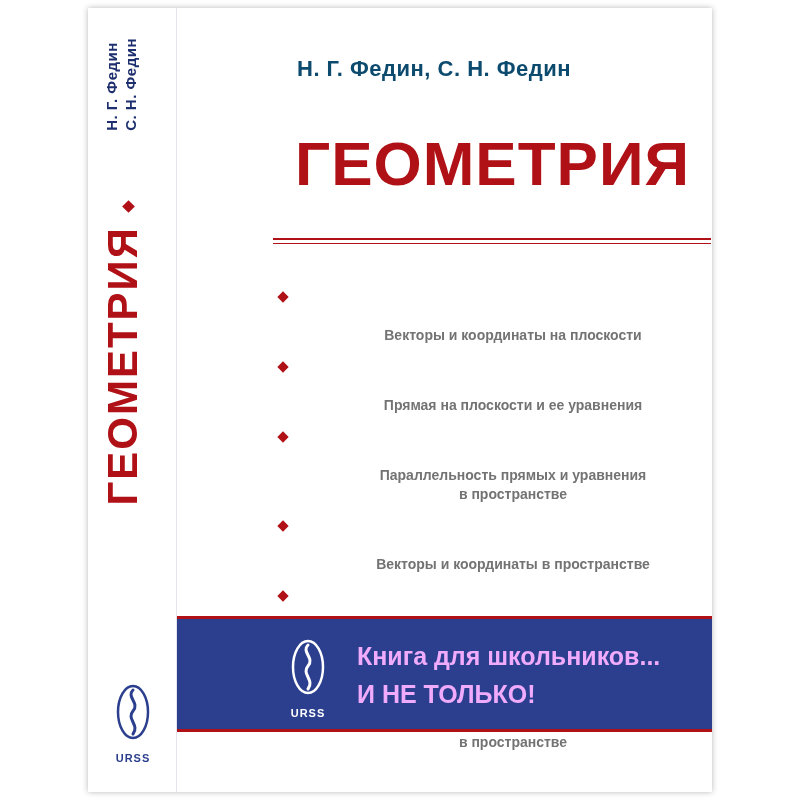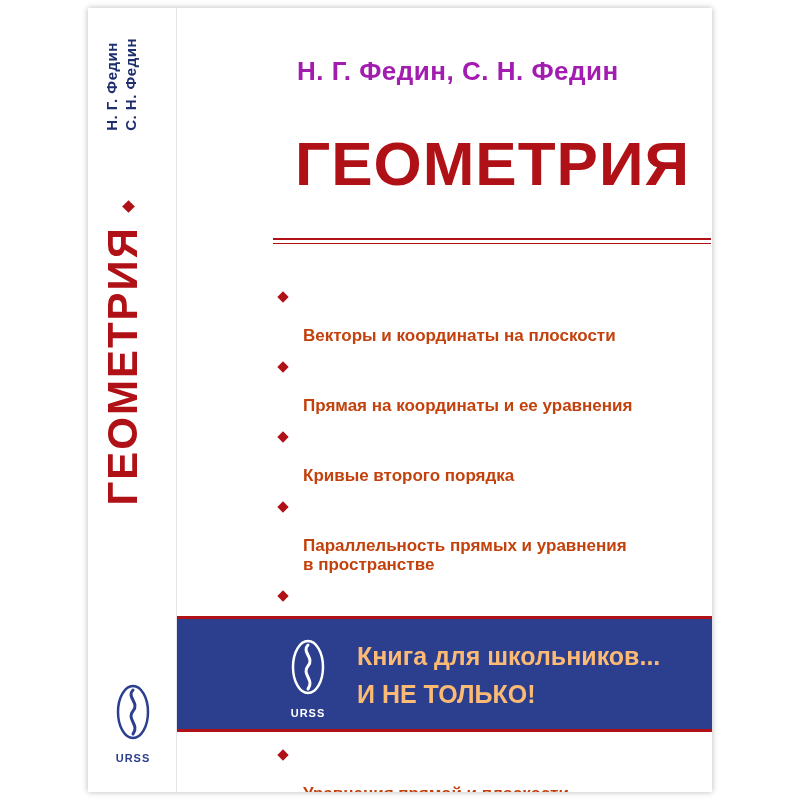--- a/index.html
+++ b/index.html
@@ -89,23 +89,23 @@
     left: 89px;
     top: 0;
     right: 0;
     bottom: 0;
     background: #ffffff;
   }
   .authors {
     position: absolute;
     left: 120px;
     top: 48px;
-    font-size: 26px;
-    font-weight: bold;
-    color: #a21caf;
+    font-size: 22px;
+    font-weight: bold;
+    color: #0c4a6e;
     letter-spacing: 0.5px;
   }
   .main-title {
     position: absolute;
     left: 118px;
     top: 120px;
     font-size: 62px;
     font-weight: bold;
     color: #b01116;
     letter-spacing: 1px;
@@ -128,25 +128,26 @@
   .toc {
     position: absolute;
     left: 96px;
     top: 280px;
     width: 450px;
   }
   .toc-item {
     position: relative;
     margin-bottom: 13px;
     padding-left: 30px;
-    font-size: 17px;
-    font-weight: bold;
-    color: #c2410c;
+    font-size: 14px;
+    font-weight: bold;
+    color: #737373;
     line-height: 19px;
     white-space: pre-line;
+    text-align: center;
   }
   .toc-item .bullet {
     position: absolute;
     left: 6px;
     top: 5px;
     width: 8px;
     height: 8px;
     background: #b01116;
     transform: rotate(45deg);
   }
@@ -158,21 +159,21 @@
     bottom: 60px;
     height: 110px;
     background: #2b3f8e;
     border-top: 3px solid #b01116;
     border-bottom: 3px solid #b01116;
   }
   .banner-text {
     position: absolute;
     left: 180px;
     top: 18px;
-    color: #fdba74;
+    color: #f0abfc;
     font-size: 25px;
     font-weight: bold;
     line-height: 38px;
     white-space: pre-line;
   }
   .logo {
     position: absolute;
     width: 62px;
     text-align: center;
     color: #ffffff;
@@ -225,25 +226,21 @@
         <div class="r2"></div>
       </div>
 
       <div class="toc">
         <div class="toc-item">
           <span class="bullet"></span>
           <span>Векторы и координаты на плоскости</span>
         </div>
         <div class="toc-item">
           <span class="bullet"></span>
-          <span>Прямая на координаты и ее уравнения</span>
-        </div>
-        <div class="toc-item">
-          <span class="bullet"></span>
-          <span>Кривые второго порядка</span>
+          <span>Прямая на плоскости и ее уравнения</span>
         </div>
         <div class="toc-item">
           <span class="bullet"></span>
           <span>Параллельность прямых и уравнения
 в пространстве</span>
         </div>
         <div class="toc-item">
           <span class="bullet"></span>
           <span>Векторы и координаты в пространстве</span>
         </div>

